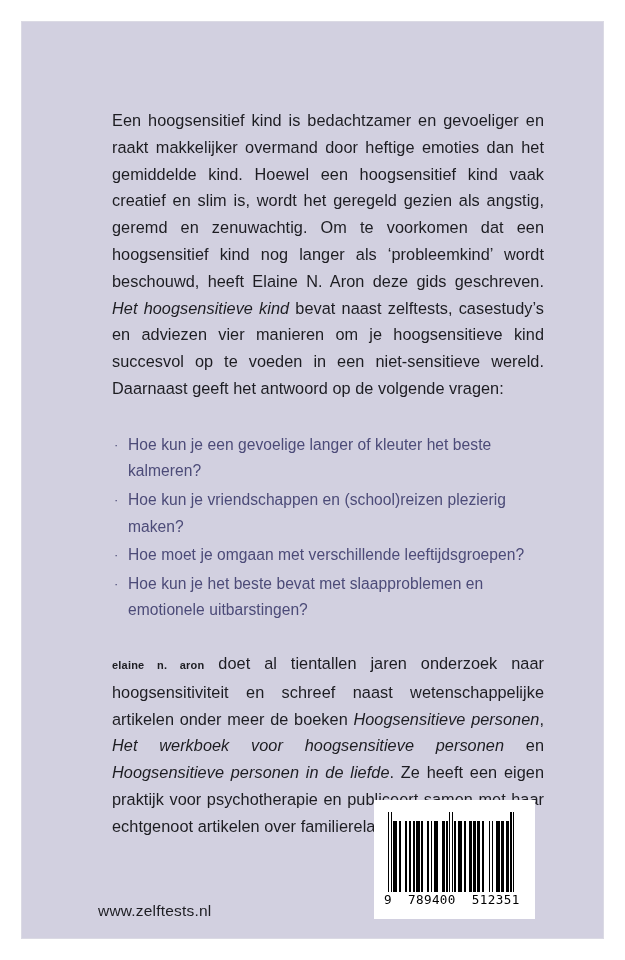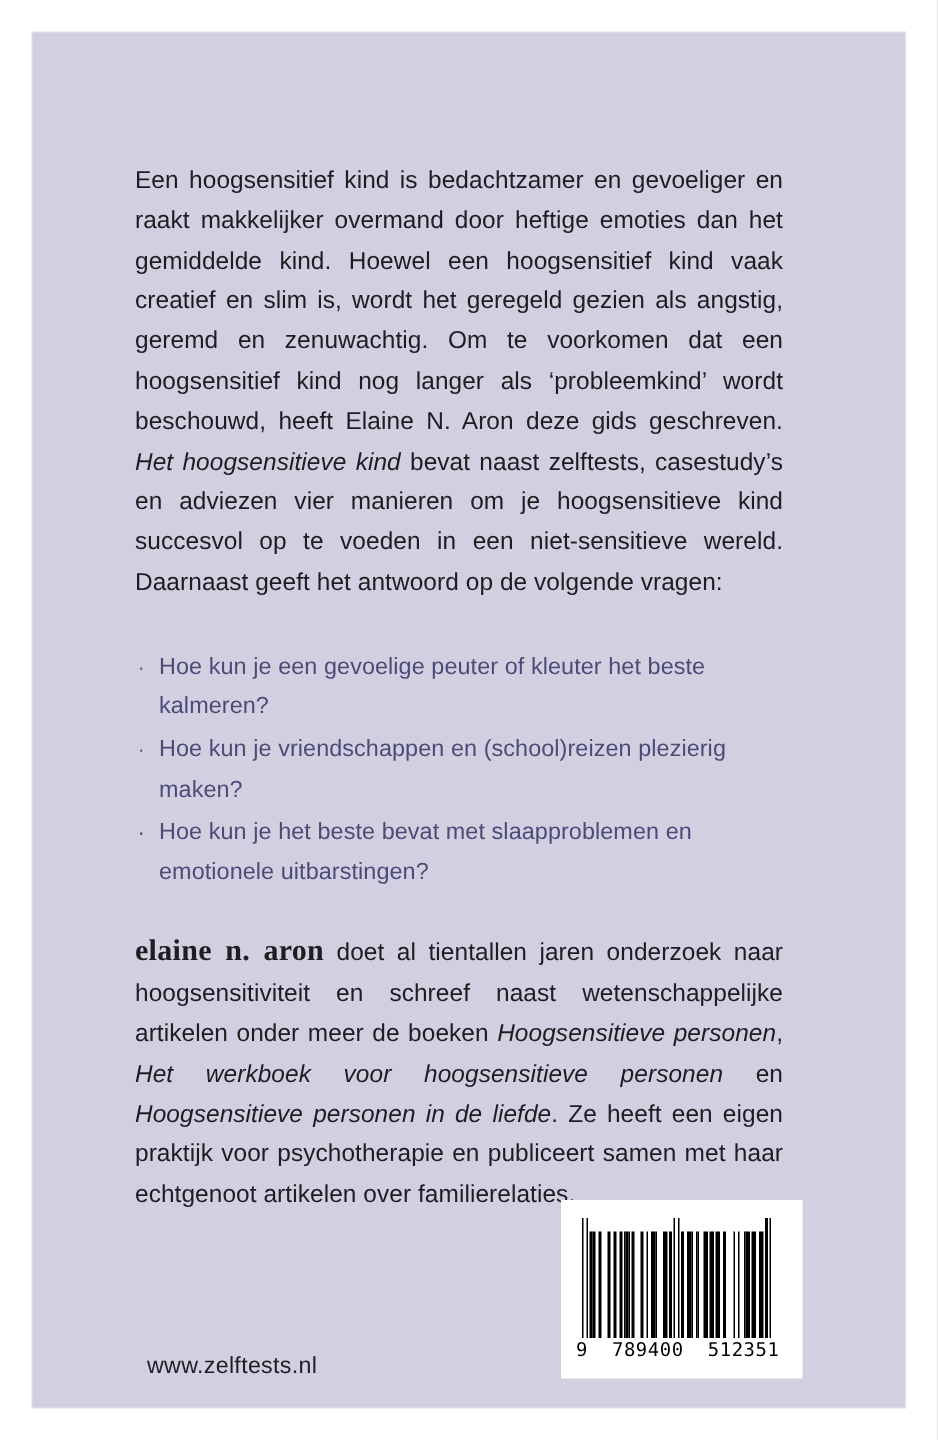--- a/index.html
+++ b/index.html
@@ -19,21 +19,21 @@
     left: 22px;
     top: 22px;
     width: 581px;
     height: 916px;
     background: #d2d0e0;
     box-shadow: 0 0 0 1px rgba(190,188,205,0.55);
   }
 
   #content {
     position: absolute;
-    left: 68px;
+    left: 90px;
     top: 85px;
     width: 432px;
   }
 
   .blurb {
     margin: 0;
     font-size: 16.3px;
     line-height: 26.8px;
     color: #1d1d22;
     text-align: justify;
@@ -71,23 +71,23 @@
 
   #author-bio {
     margin: 26px 0 0 0;
     font-size: 16.3px;
     line-height: 26.8px;
     color: #1d1d22;
     text-align: justify;
     letter-spacing: 0.05px;
   }
   #author-bio .author-name {
-    font-family: Liberation Serif, serif;
+    font-family: Liberation Sans, sans-serif;
     font-weight: 700;
-    font-size: 20px;
+    font-size: 11px;
     letter-spacing: 0.2px;
   }
   #author-bio em { font-style: italic; }
 
   #site-url {
     position: absolute;
     left: 76px;
     top: 880px;
     font-size: 15.5px;
     color: #1d1d22;
@@ -135,23 +135,23 @@
 </head>
 <body>
 
 <div id="cover">
 
   <div id="content">
 
     <p class="blurb"><span>Een hoogsensitief kind is bedachtzamer en gevoeliger en raakt makkelijker overmand door heftige emoties dan het gemiddelde kind. Hoewel een hoogsensitief kind vaak creatief en slim is, wordt het geregeld gezien als angstig, geremd en zenuwachtig. Om te voorkomen dat een hoogsensitief kind nog langer als ‘probleemkind’ wordt beschouwd, heeft Elaine N. Aron deze gids geschreven. </span><em>Het hoogsensitieve kind</em><span> bevat naast zelftests, casestudy’s en adviezen vier manieren om je hoogsensitieve kind succesvol op te voeden in een niet-sensitieve wereld. Daarnaast geeft het antwoord op de volgende vragen:</span></p>
 
     <ul id="question-list">
-      <li class="question-item"><span class="bullet-icon">·</span><span>Hoe kun je een gevoelige peuter of kleuter het beste kalmeren?</span></li>
+      <li class="question-item"><span class="bullet-icon">·</span><span>Hoe kun je een gevoelige langer of kleuter het beste kalmeren?</span></li>
       <li class="question-item"><span class="bullet-icon">·</span><span>Hoe kun je vriendschappen en (school)reizen plezierig maken?</span></li>
-      <li class="question-item"><span class="bullet-icon">·</span></li>
+      <li class="question-item"><span class="bullet-icon">·</span><span>Hoe moet je omgaan met verschillende leeftijdsgroepen?</span></li>
       <li class="question-item"><span class="bullet-icon">·</span><span>Hoe kun je het beste bevat met slaapproblemen en emotionele uitbarstingen?</span></li>
     </ul>
 
     <p id="author-bio"><span class="author-name">elaine n. aron</span><span> doet al tientallen jaren onderzoek naar hoogsensitiviteit en schreef naast wetenschappelijke artikelen onder meer de boeken </span><em>Hoogsensitieve personen</em><span>, </span><em>Het werkboek voor hoogsensitieve personen</em><span> en </span><em>Hoogsensitieve personen in de liefde</em><span>. Ze heeft een eigen praktijk voor psychotherapie en publiceert samen met haar echtgenoot artikelen over familierelaties.</span></p>
 
   </div>
 
   <div id="site-url">www.zelftests.nl</div>
 
   <div id="barcode-box">

